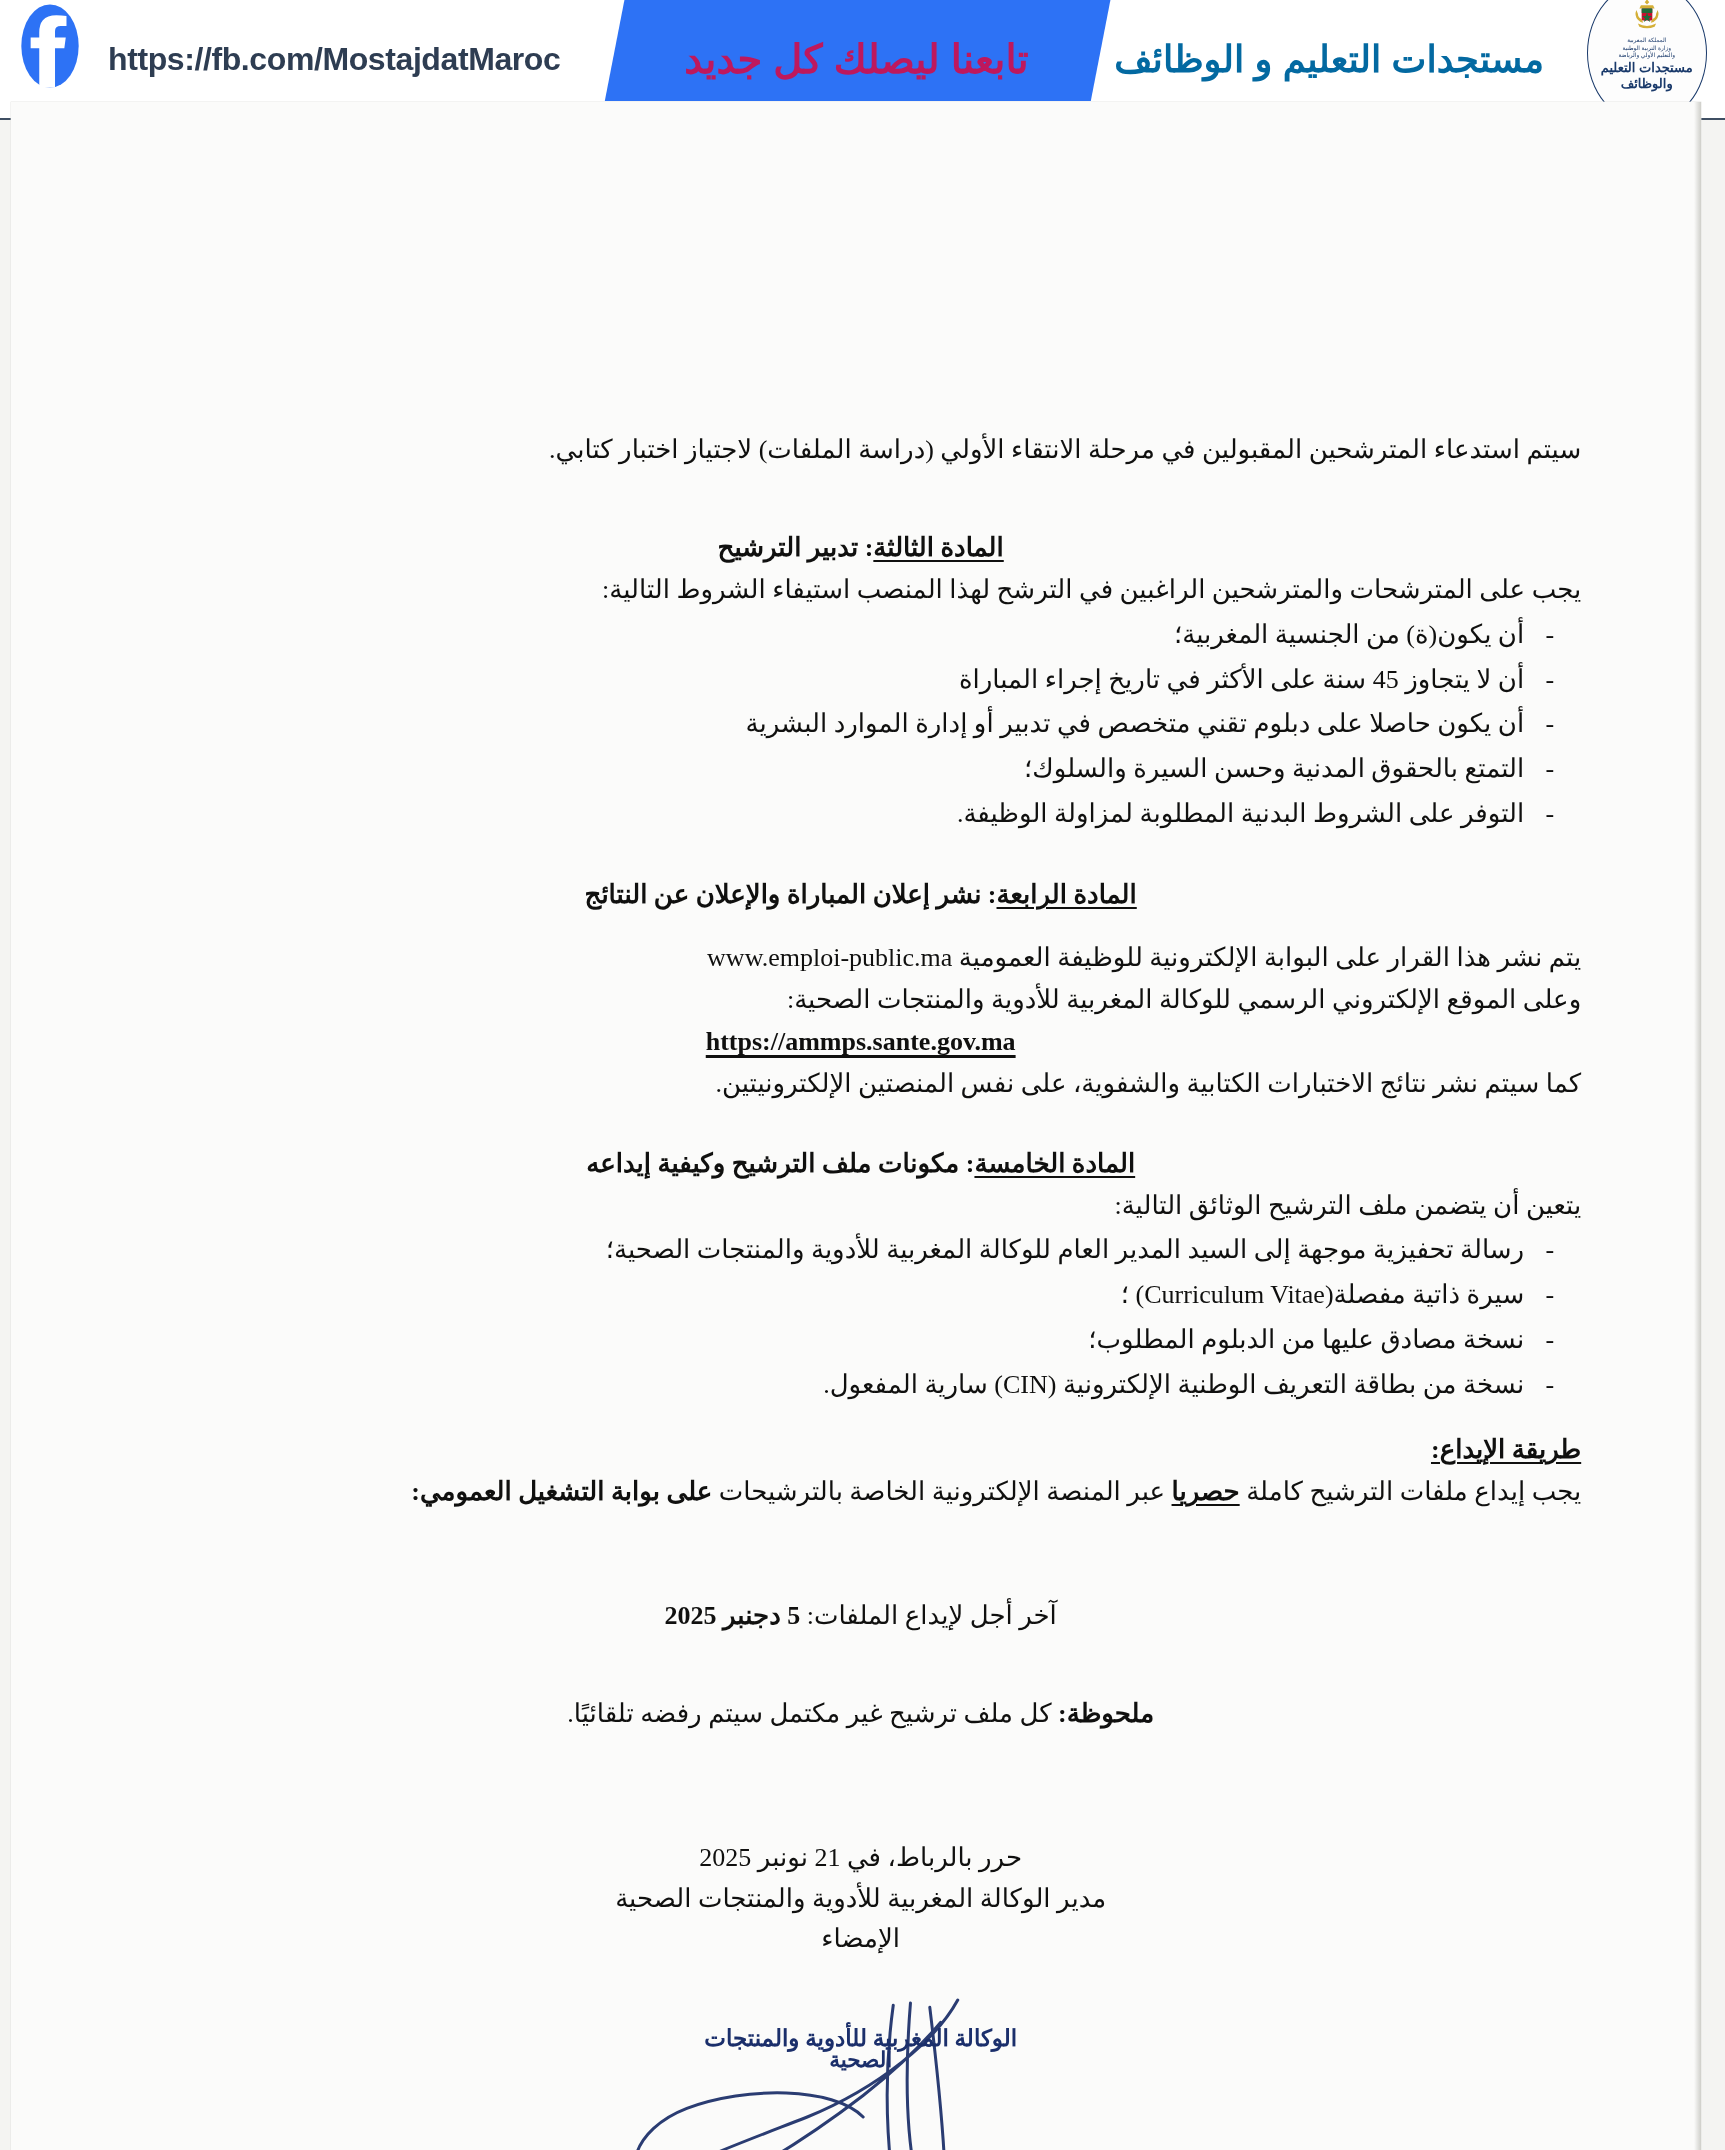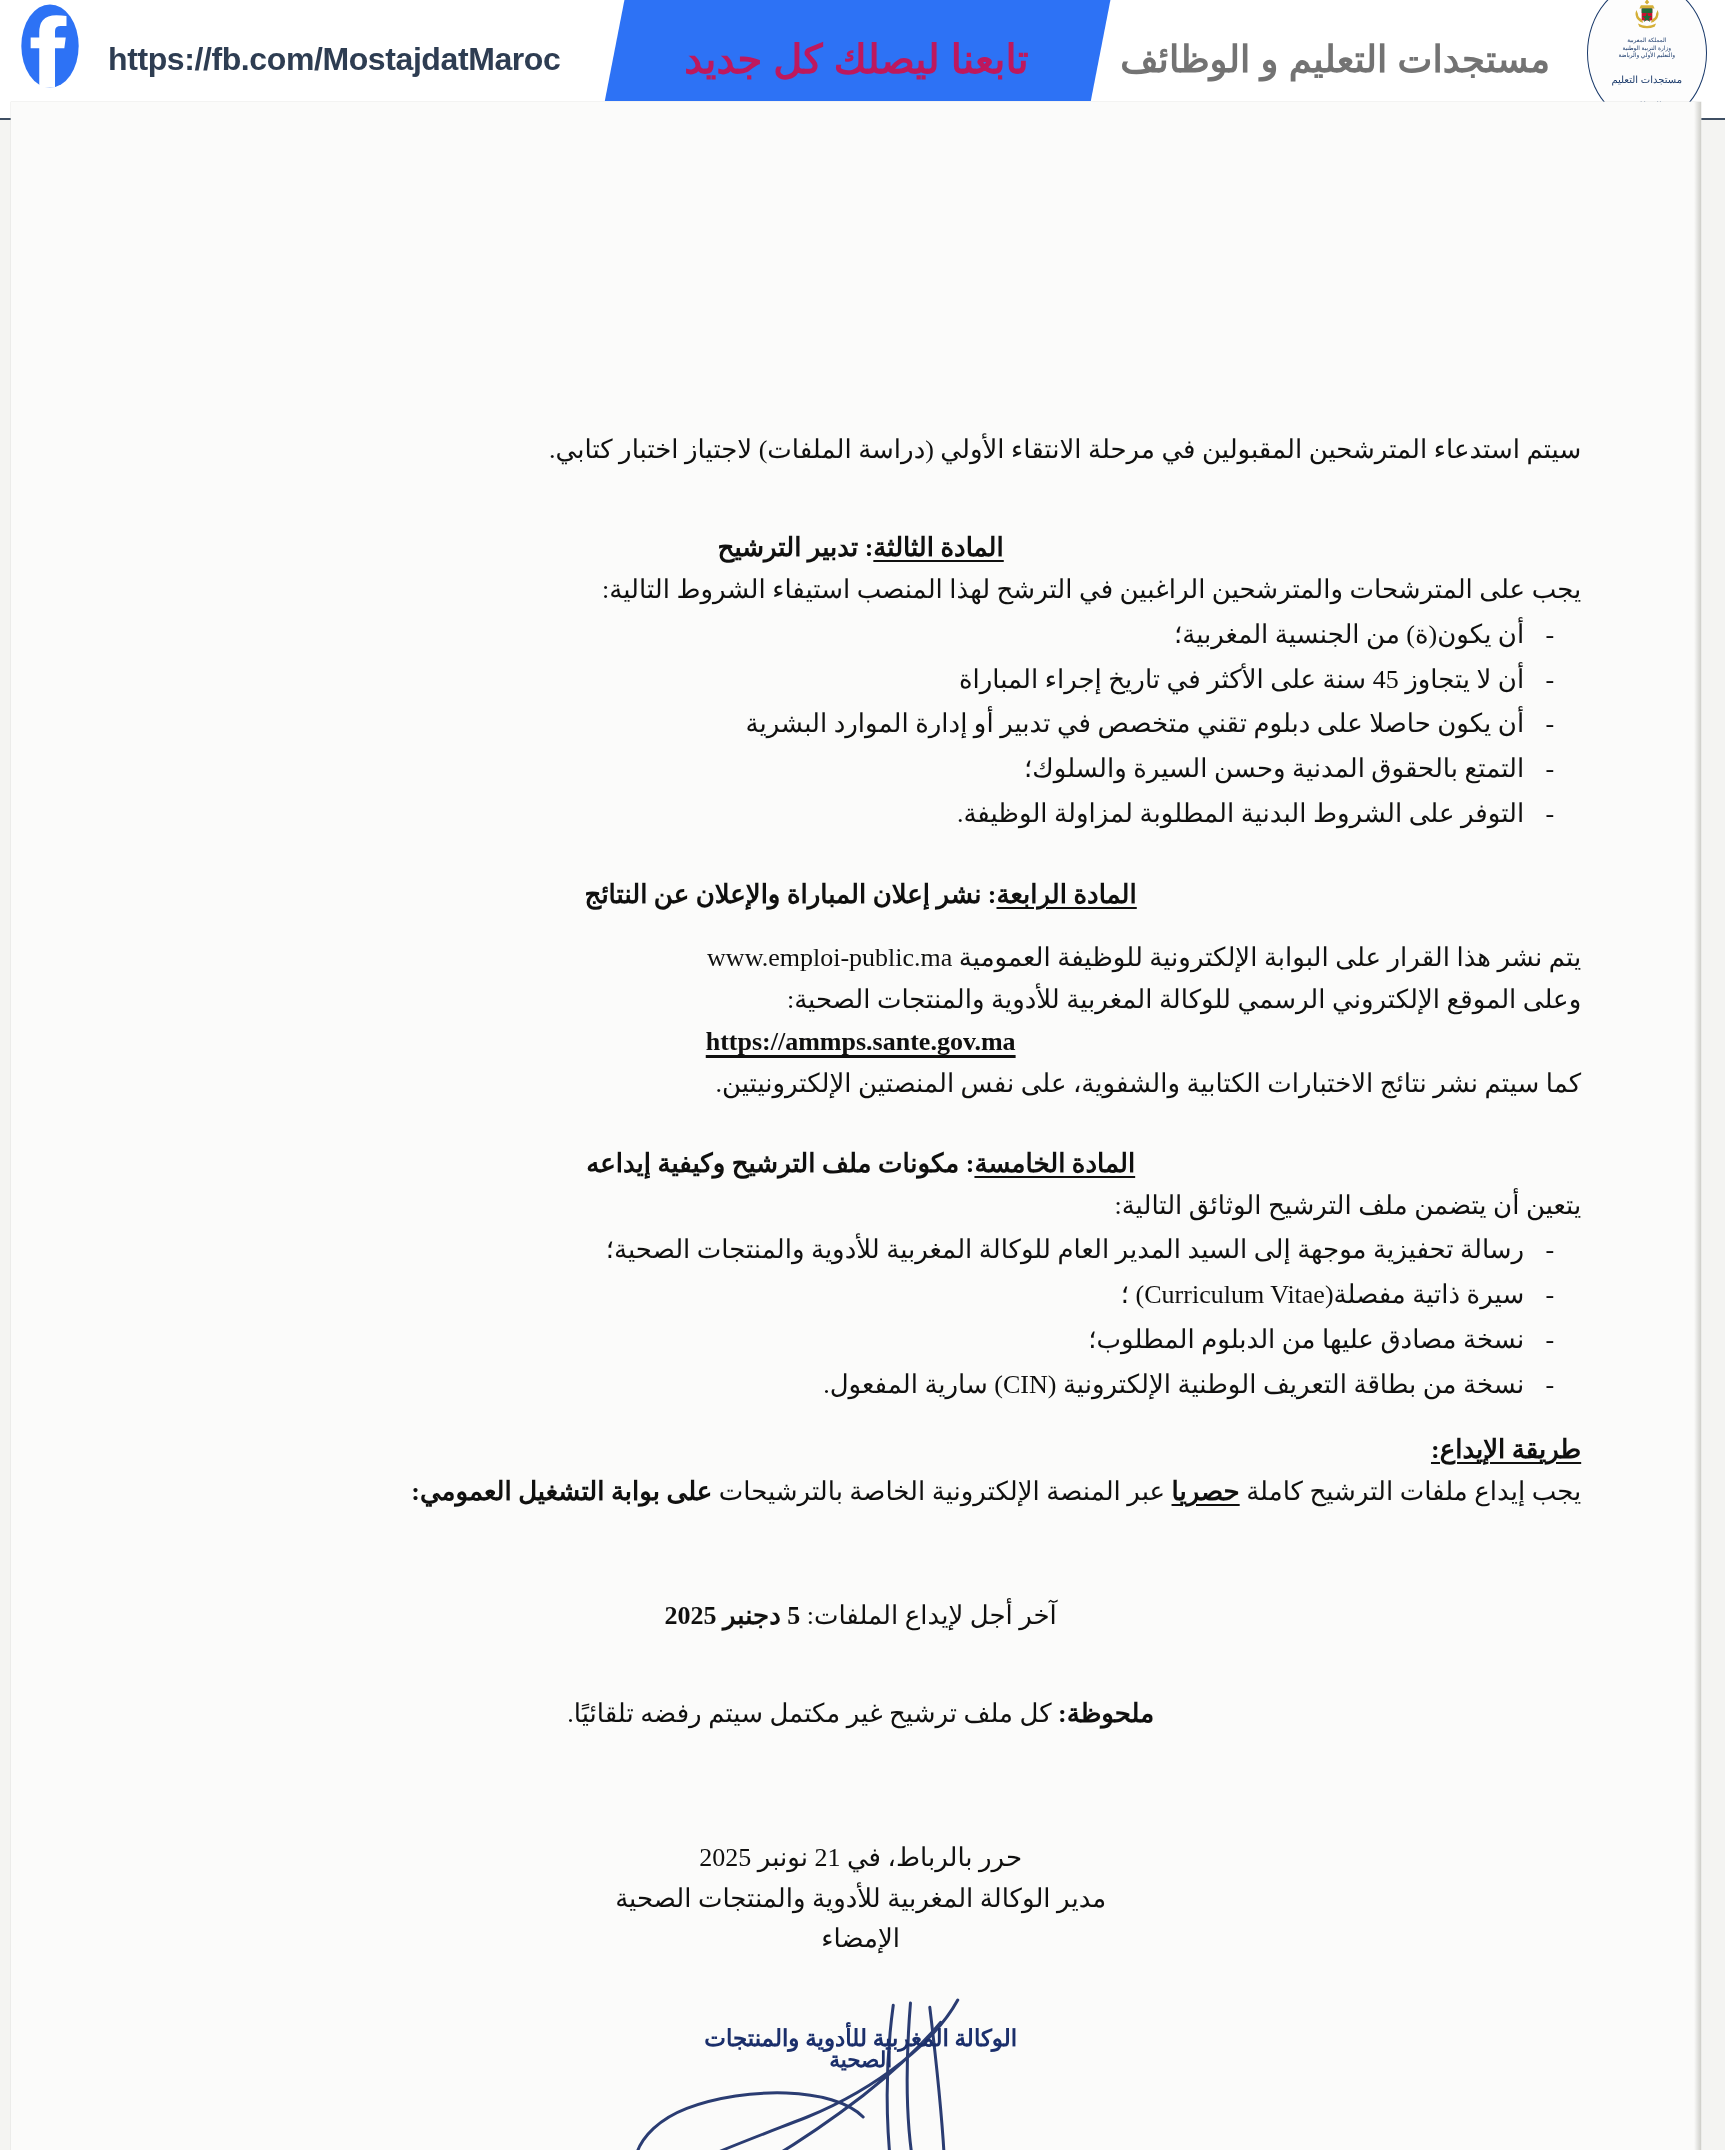--- a/index.html
+++ b/index.html
@@ -64,24 +64,24 @@
     font-family: "Liberation Sans", sans-serif;
     font-weight: bold;
     font-size: 40px;
     direction: rtl;
     white-space: nowrap;
     line-height: 1;
   }
 
   .site-name {
     position: absolute;
-    right: 175px;
+    right: 181px;
     top: 50%;
     transform: translateY(-50%);
-    color: #737373;
+    color: #0369a1;
     font-family: "Liberation Sans", sans-serif;
     font-weight: bold;
     font-size: 37px;
     direction: rtl;
     white-space: nowrap;
   }
 
   .brand-badge {
     position: absolute;
     right: 13.8px;
@@ -104,24 +104,24 @@
     text-align: center;
     color: #1a3a6b;
     font-size: 5.8px;
     line-height: 1.32;
     font-family: "Liberation Sans", sans-serif;
     white-space: nowrap;
   }
   .badge-main {
     text-align: center;
     color: #1a3a6b;
-    font-weight: normal;
-    font-size: 10px;
+    font-weight: bold;
+    font-size: 13px;
     line-height: 1.22;
-    margin-top: 14px;
+    margin-top: 0;
     font-family: "Liberation Sans", sans-serif;
   }
 
   
   .page-sheet {
     position: absolute;
     left: 11.2px;
     top: 102px;
     width: 1690px;
     height: 2566px;

